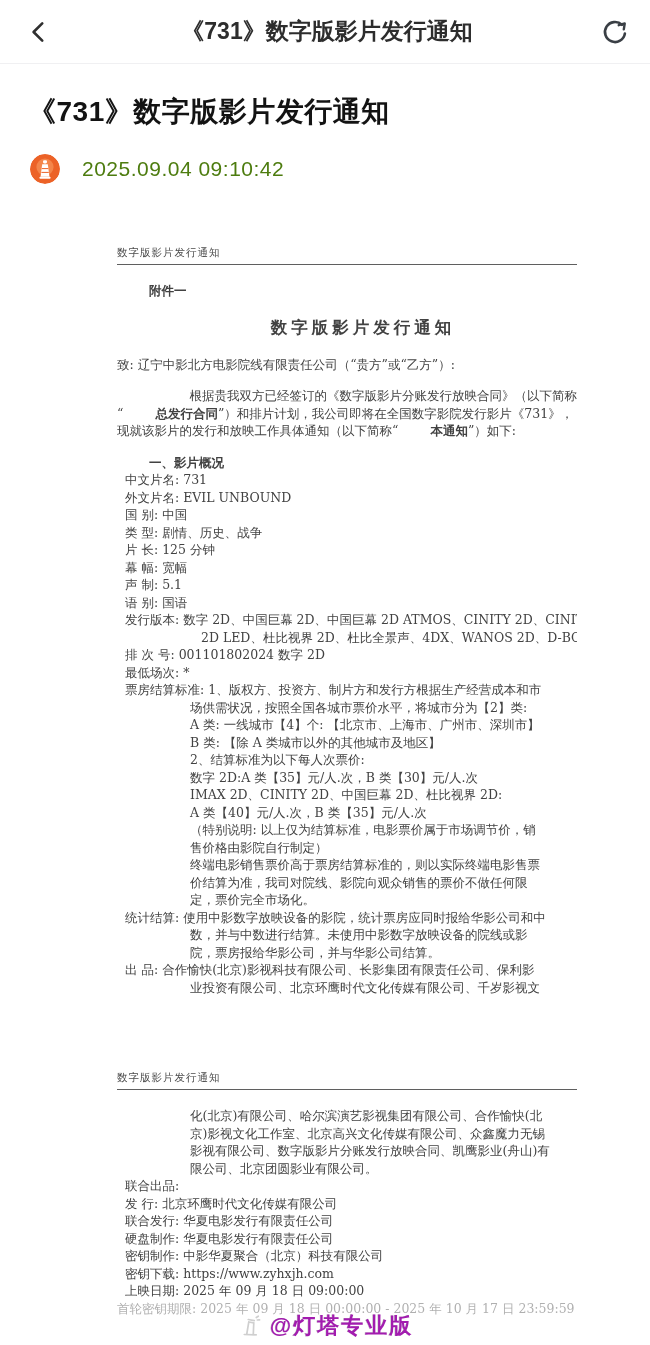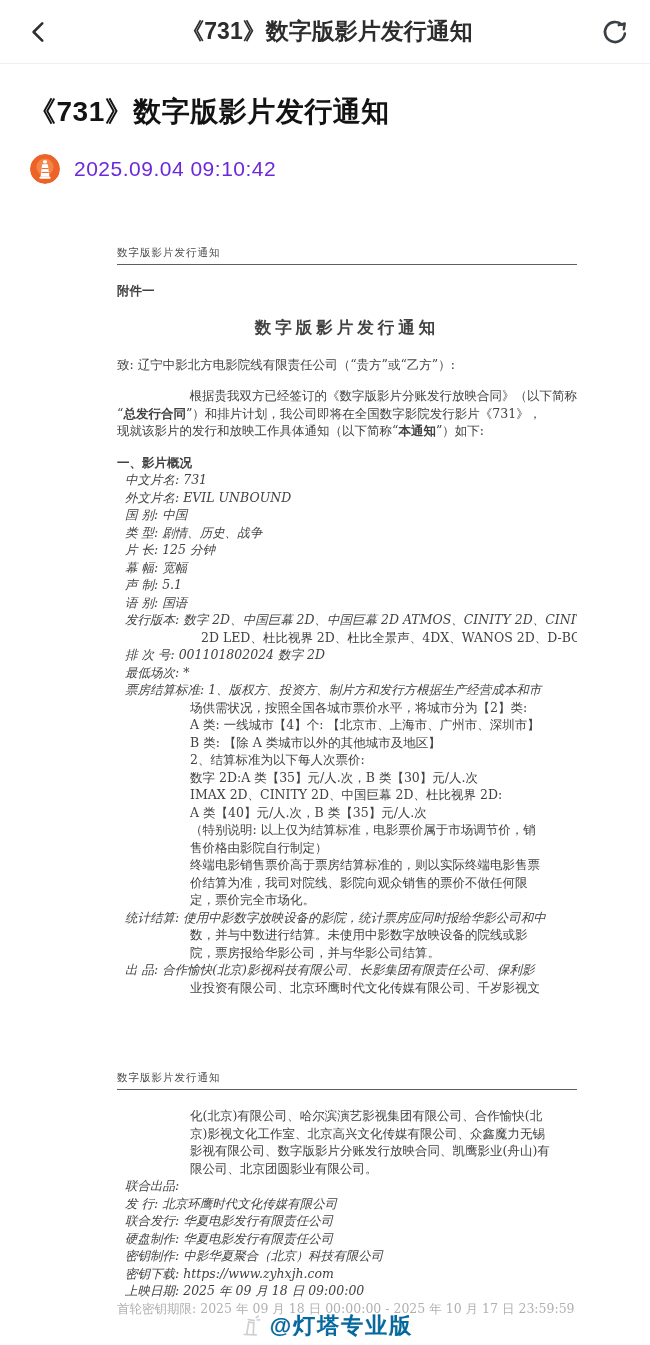--- a/index.html
+++ b/index.html
@@ -28,48 +28,48 @@
   h1.article-title {
     margin:30px 28px 0 28px;
     font-size:28px; line-height:36px; font-weight:700; color:#131313;
     letter-spacing:0.5px;
   }
   .meta { display:flex; align-items:center; margin:24px 28px 0 30px; }
   .avatar {
     width:30px; height:30px; border-radius:50%; overflow:hidden;
     display:inline-flex; flex:0 0 auto; cursor:pointer;
   }
-  .meta-time { margin-left:14px; font-size:21px; color:#6d28d9; letter-spacing:0.5px; }
+  .meta-time { margin-left:22px; font-size:21px; color:#4d7c0f; letter-spacing:0.5px; }
   
   .doc {
     margin:62px 0 0 117px; width:460px; overflow:hidden;
     font-family:"DejaVu Serif","Liberation Serif", serif;
     color:#424242; font-size:12.5px;
   }
   .doc-header {
     font-size:10.5px; color:#4c4c4c; letter-spacing:1px;
     padding-bottom:4px; border-bottom:1.5px solid #5f5f5f;
     margin-bottom:17px;
   }
   .doc-line { line-height:17.5px; min-height:17.5px; white-space:nowrap; }
   .doc-line.gap { height:14px; min-height:14px; }
   .doc-line.lg { font-size:16.5px; line-height:24px; min-height:24px; letter-spacing:4px; margin:2px 0; }
   .doc-line.center { text-align:center; }
-  .doc-line.bold, .doc-line .bold { font-weight:700; }
+  .doc-line.bold, .doc-line .bold { font-weight:700;margin-left:32px; }
   .doc-line.faint { opacity:0.42; filter:blur(0.5px); }
-  .ind1 { padding-left:8px;font-style:italic; }
+  .ind1 { padding-left:8px; }
   .ind2 { padding-left:30px;text-align:right; }
   .ind3 { padding-left:73px; }
   .ind4 { padding-left:84px; }
   .page2 { margin-top:75px; }
   
   .watermark {
     position:absolute; top:1311px; left:50%; transform:translateX(-50%);
     display:flex; align-items:center; gap:7px;
-    color:#0369a1; font-size:22px; font-weight:700; letter-spacing:2px;
+    color:#a21caf; font-size:22px; font-weight:700; letter-spacing:2px;
     text-shadow:0.5px 0.5px 0 #ffffff, -0.5px -0.5px 0 #bdbdbd;
     pointer-events:none; white-space:nowrap;
   }
 </style>
 </head>
 <body>
 
 <div class="nav">
   <button class="nav-btn">
     <svg width="26" height="26" viewBox="0 0 24 24" fill="none" stroke="#2f2f2f" stroke-width="2.4" stroke-linecap="round" stroke-linejoin="round">

